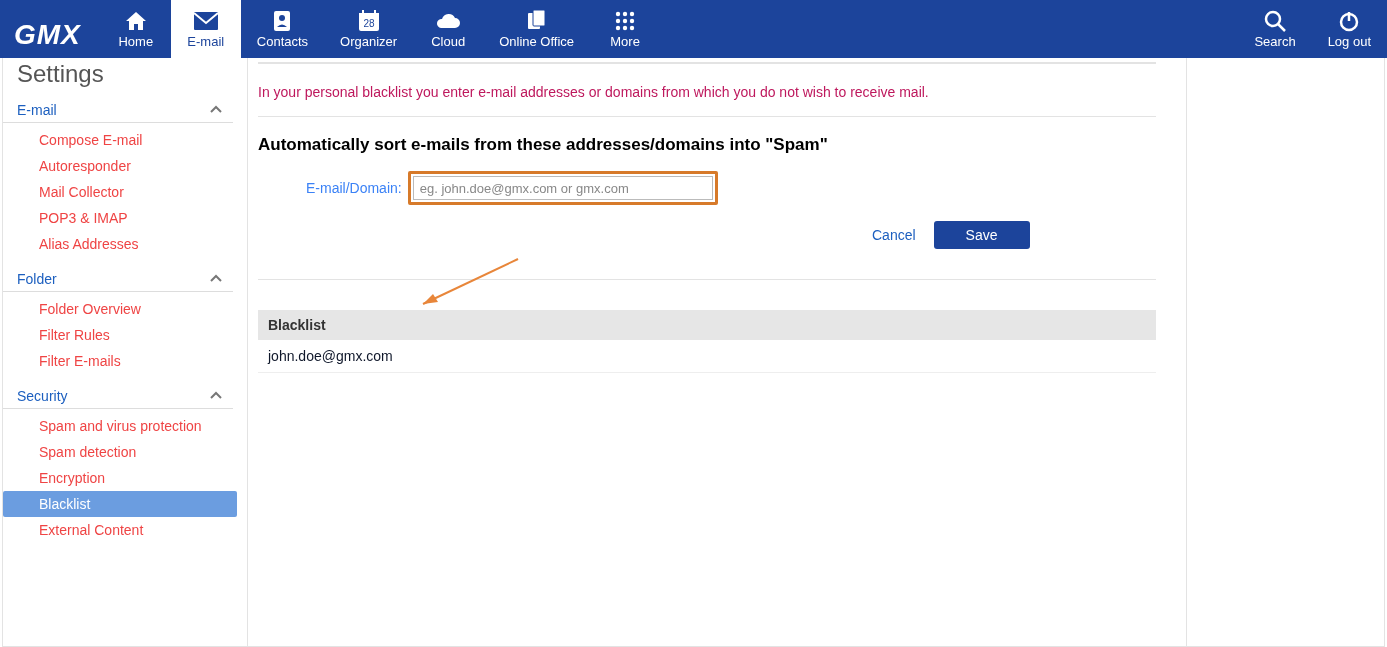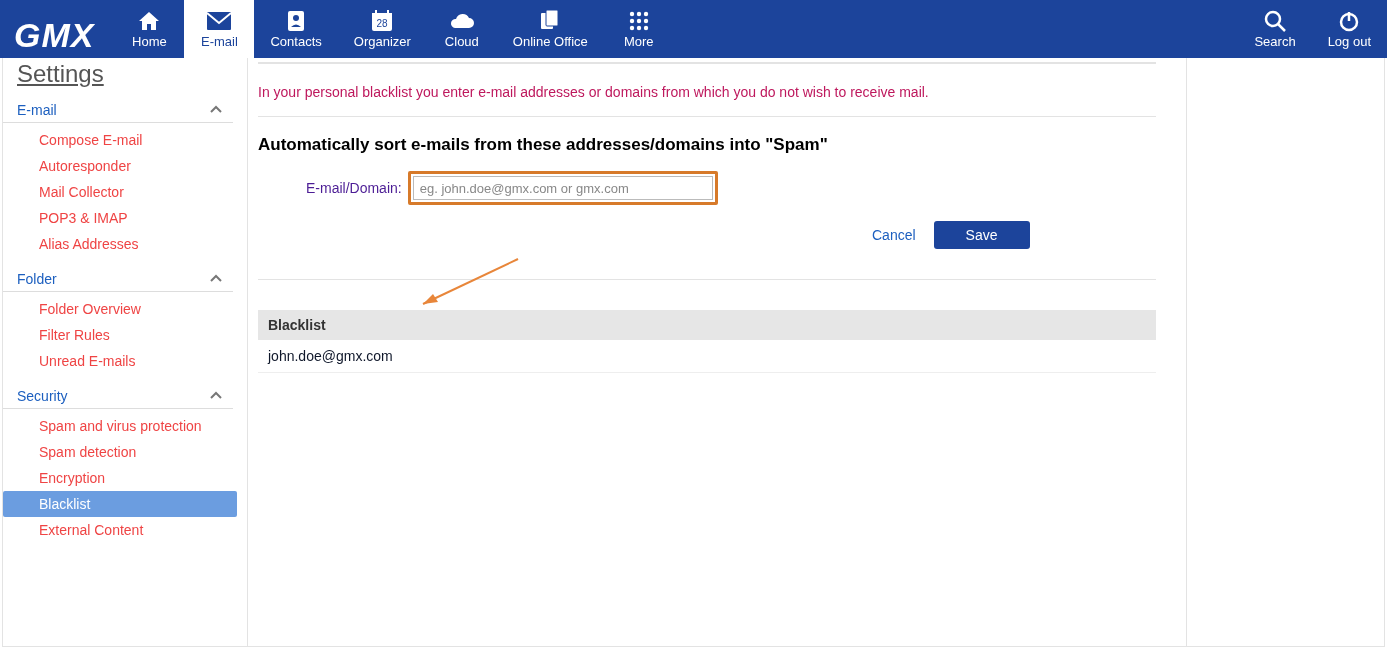--- a/index.html
+++ b/index.html
@@ -17,21 +17,21 @@
     height: 58px;
     display: flex;
     align-items: stretch;
     color: #fff;
   }
   .logo {
     display: flex;
     align-items: center;
     padding: 12px 20px 0 14px;
     font-weight: bold;
-    font-size: 34px;
+    font-size: 28px;
     font-style: italic;
     letter-spacing: 1px;
   }
   .nav { display: flex; }
   .nav-item {
     display: flex;
     flex-direction: column;
     align-items: center;
     justify-content: center;
     padding: 0 16px;
@@ -58,21 +58,20 @@
   .sidebar {
     width: 245px;
     border-right: 1px solid #e3e3e3;
     padding: 0 0 20px 0;
   }
   .sidebar h1 {
     font-size: 24px;
     font-weight: normal;
     color: #555;
     margin: 2px 0 8px 14px;
-    text-decoration: underline;
   }
   .section-header {
     display: flex;
     align-items: center;
     justify-content: space-between;
     padding: 4px 10px 4px 14px;
     border-bottom: 1px solid #ddd;
     margin: 10px 14px 4px 0;
     cursor: pointer;
   }
@@ -94,21 +93,21 @@
   
   .content {
     flex: 1;
     padding: 4px 30px 20px 10px;
     max-width: 945px;
   }
   .desc { color:#be185d; padding: 20px 0 16px 0; border-top:1px solid #e3e3e3; }
   hr.sep { border:none; border-top:1px solid #e3e3e3; margin:0;}
   .section-title { font-weight:bold; font-size:17px; color:#000000; margin:18px 0 16px 0;}
   .form-row { display:flex; align-items:center; gap:6px; margin-left:48px;}
-  .form-label { color:#4c1d95; }
+  .form-label { color:#3b82f6; }
   .input-highlight {
     border: 3px solid #d77a2a;
     padding: 2px;
     border-radius:2px;
   }
   input.email-input {
     width: 300px;
     height: 24px;
     border: 1px solid #bbb;
     padding: 2px 6px;
@@ -264,21 +263,21 @@
     <div class="section-header">
       <span class="label">Folder</span>
       <span>
           <svg class="chev" viewBox="0 0 14 14">
             <path d="M2 9 L7 4 L12 9" stroke="#777" stroke-width="2" fill="none"></path>
           </svg>
         </span>
     </div>
     <div class="side-item">Folder Overview</div>
     <div class="side-item">Filter Rules</div>
-    <div class="side-item">Unread E-mails</div>
+    <div class="side-item">Filter E-mails</div>
 
     <div class="section-header">
       <span class="label">Security</span>
       <span>
           <svg class="chev" viewBox="0 0 14 14">
             <path d="M2 9 L7 4 L12 9" stroke="#777" stroke-width="2" fill="none"></path>
           </svg>
         </span>
     </div>
     <div class="side-item">Spam and virus protection</div>

